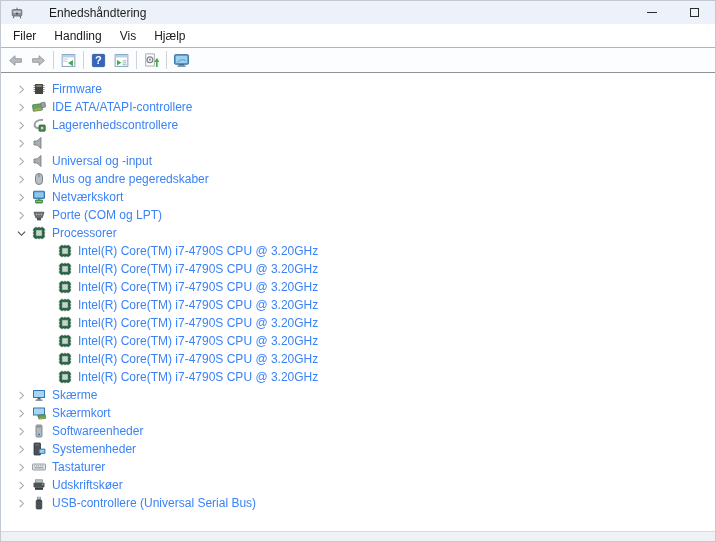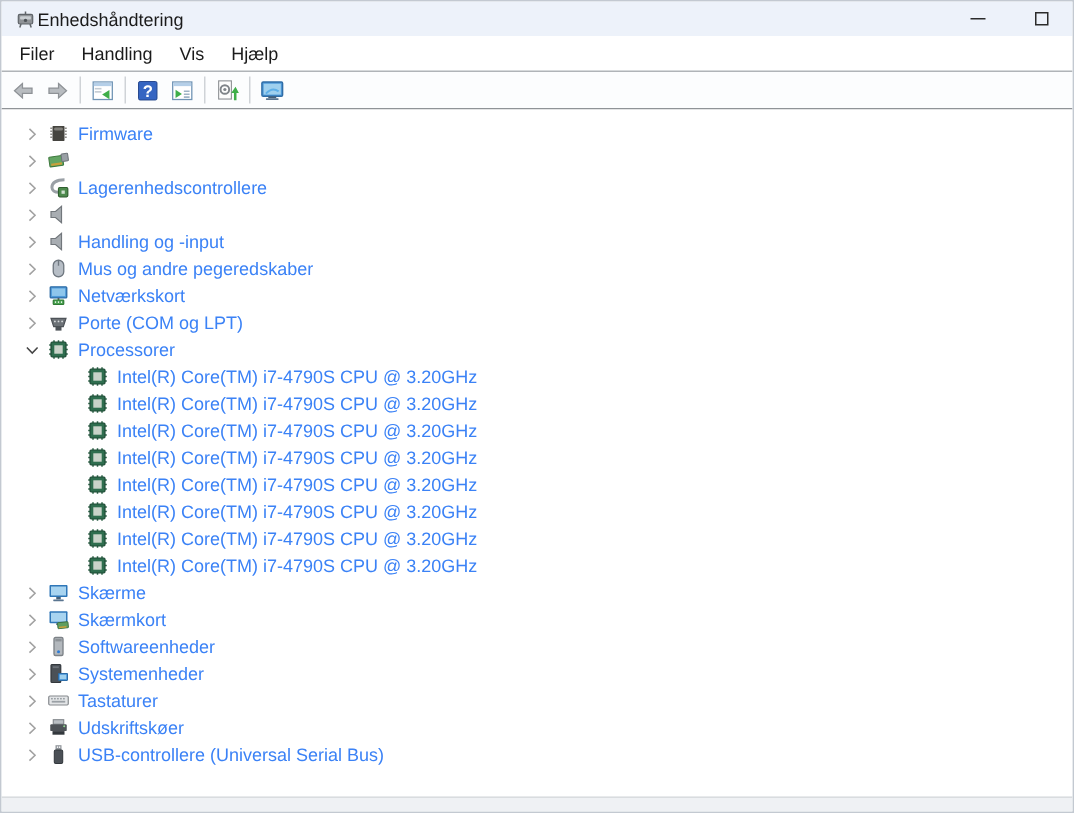--- a/index.html
+++ b/index.html
@@ -16,21 +16,21 @@
 
   
   .titlebar {
     height: 23px; flex: 0 0 23px;
     background: #edf2fa;
     display: flex; align-items: center;
     padding-left: 8px;
   }
   .app-icon { width: 16px; height: 16px; flex: 0 0 16px; }
   .app-icon svg { width: 16px; height: 16px; display: block; }
-  .title-text { font-size: 12px; color: #1b1b1b; margin-left: 0; white-space: nowrap; }
+  .title-text { font-size: 12px; color: #1b1b1b; margin-left: 24px; white-space: nowrap; }
   .titlebar-spacer { flex: 1; }
   .win-btn {
     width: 42px; height: 23px;
     display: flex; align-items: center; justify-content: center;
   }
   .min-glyph { width: 10px; height: 0; border-top: 1px solid #2b2b2b; display: block; }
   .max-glyph { width: 9px; height: 9px; border: 1px solid #2b2b2b; display: block; background: transparent; }
 
   
   .menubar {
@@ -230,20 +230,21 @@
         </span>
         <span class="ticon">
           <svg viewBox="0 0 16 16">
             <g transform="rotate(-8 8 8)">
               <rect x="1.8" y="5" width="9.2" height="6.5" rx="0.5" fill="#63a563" stroke="#3f7a3f" stroke-width="0.7"></rect>
               <rect x="2.8" y="9.4" width="7.2" height="1.6" fill="#c9a03b"></rect>
               <rect x="10.2" y="4" width="4.4" height="5" rx="0.5" fill="#9aa0a6" stroke="#6e747a" stroke-width="0.7"></rect>
             </g>
           </svg>
         </span>
+        <span class="tlabel">IDE ATA/ATAPI-controllere</span>
       </div>
       <div class="row" style="padding-left: 10px;">
         <span class="chev">
           <svg viewBox="0 0 16 16">
             <path d="M6 4.2 L10 8 L6 11.8" fill="none" stroke="#a2a2a2" stroke-width="1.1"></path>
           </svg>
         </span>
         <span class="ticon">
           <svg viewBox="0 0 16 16">
             <path d="M12 2.8 C6.5 2.8 3.6 5 3.6 7.8 c0 2.2 2 3.4 4.4 3.4" fill="none" stroke="#9aa0a6" stroke-width="2"></path>
@@ -269,21 +270,21 @@
         <span class="chev">
           <svg viewBox="0 0 16 16">
             <path d="M6 4.2 L10 8 L6 11.8" fill="none" stroke="#a2a2a2" stroke-width="1.1"></path>
           </svg>
         </span>
         <span class="ticon">
           <svg viewBox="0 0 16 16">
             <path d="M3 6 h3 l4-3.5 v11 L6 10 H3 z" fill="#a8adb2" stroke="#72777c" stroke-width="0.8"></path>
           </svg>
         </span>
-        <span class="tlabel">Handling og -input</span>
+        <span class="tlabel">Universal og -input</span>
       </div>
       <div class="row" style="padding-left: 10px;">
         <span class="chev">
           <svg viewBox="0 0 16 16">
             <path d="M6 4.2 L10 8 L6 11.8" fill="none" stroke="#a2a2a2" stroke-width="1.1"></path>
           </svg>
         </span>
         <span class="ticon">
           <svg viewBox="0 0 16 16">
             <rect x="4.5" y="2.5" width="7" height="11" rx="3.4" fill="#b7bec6" stroke="#707880" stroke-width="0.9"></rect>

